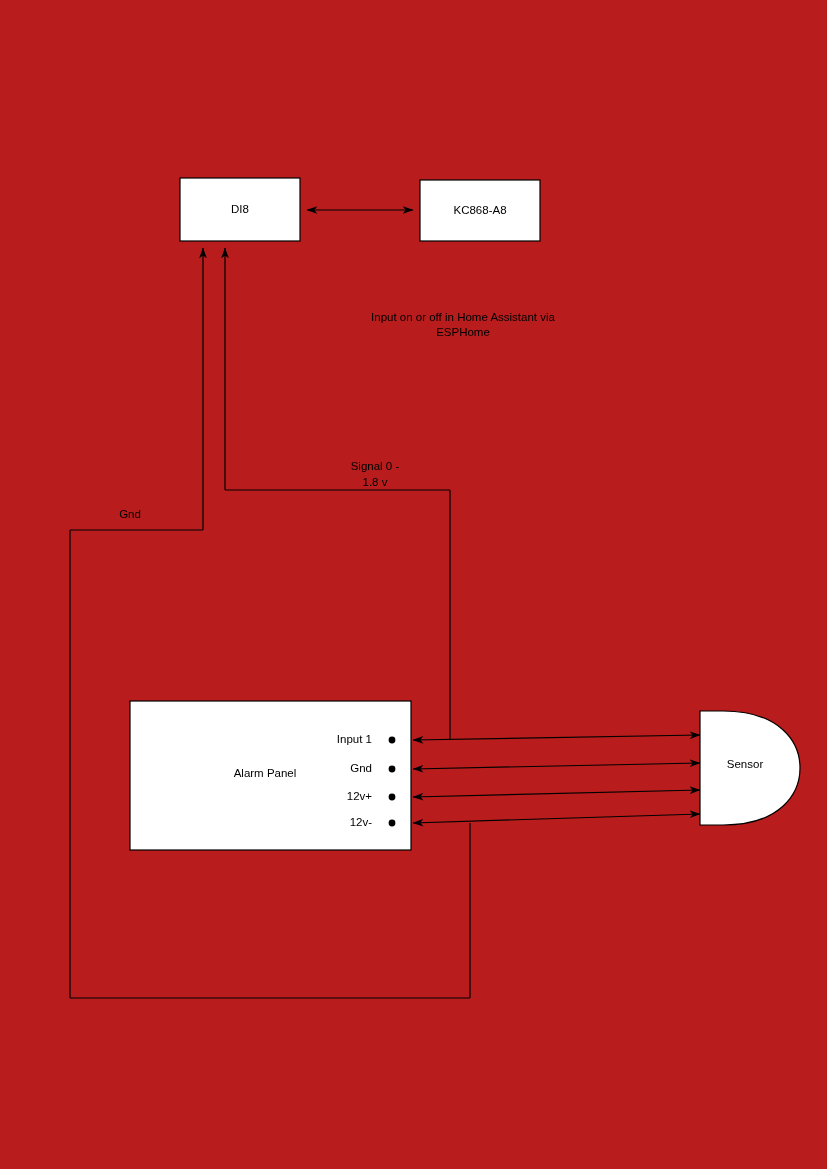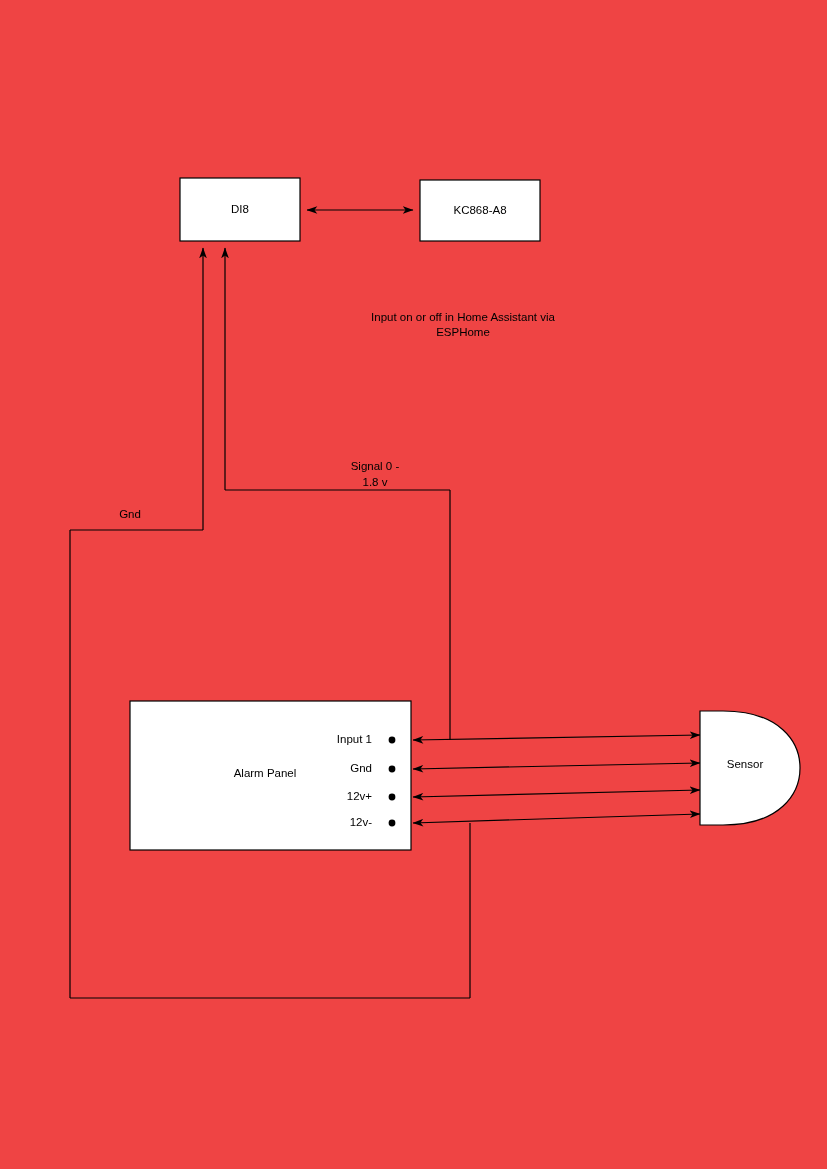--- a/index.html
+++ b/index.html
@@ -9,21 +9,21 @@
     background: #ffffff;
   }
   body {
     font-family: "Liberation Sans", sans-serif;
     color: #000000;
   }
   #canvas {
     position: relative;
     width: 827px;
     height: 1169px;
-    background: #ef4444;
+    background: #b91c1c;
     overflow: hidden;
   }
   #diagram-svg {
     position: absolute;
     top: 0;
     left: 0;
     width: 827px;
     height: 1169px;
     display: block;
   }

